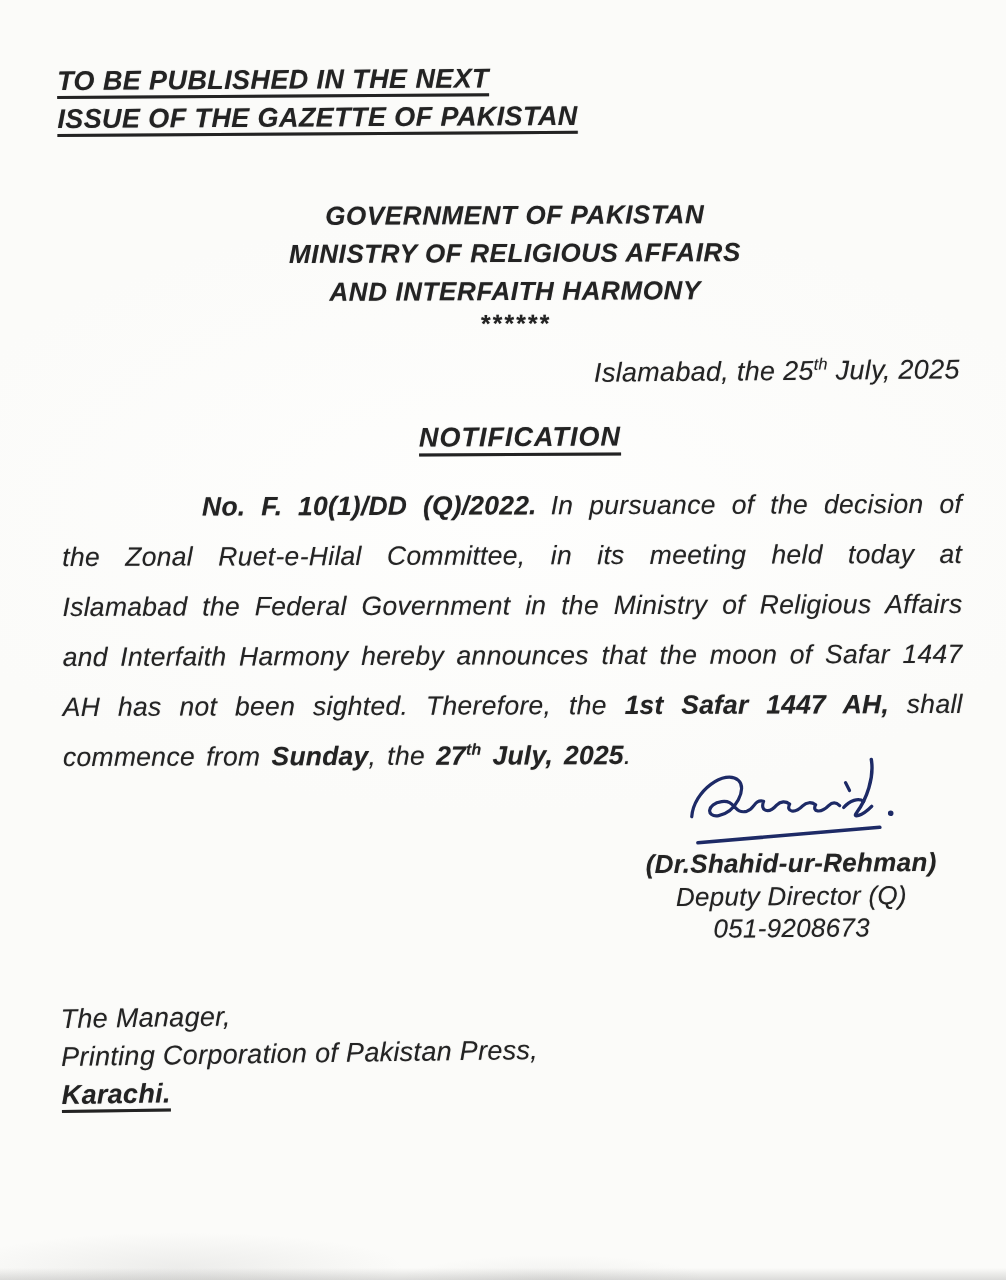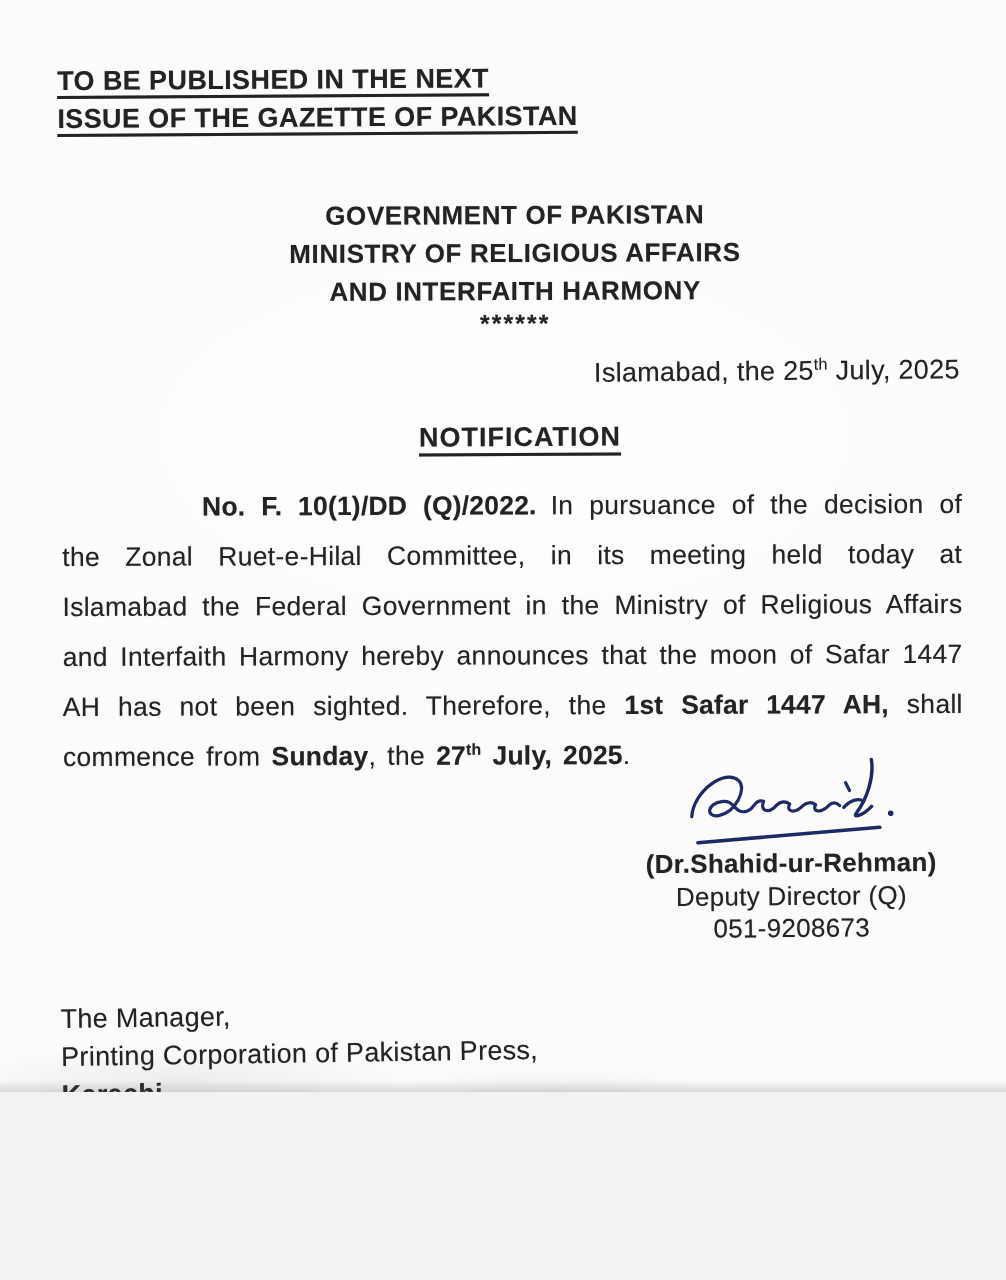--- a/index.html
+++ b/index.html
@@ -7,27 +7,28 @@
   html, body { width: 1006px; height: 1280px; overflow: hidden; }
 
   body {
     background: #f2f2f0;
     font-family: "Liberation Sans", sans-serif;
   }
 
   .page {
     position: relative;
     width: 1006px;
-    height: 1092px;
+    height: 1280px;
     background:
       radial-gradient(ellipse 320px 50px at 18% 99%, rgba(110,110,110,0.10), transparent 70%),
       radial-gradient(ellipse 220px 36px at 55% 100%, rgba(110,110,110,0.08), transparent 70%),
       radial-gradient(ellipse 600px 300px at 50% 40%, #fefefd, #fbfbf9);
     color: #232323;
     overflow: hidden;
+    font-style: italic;
   }
 
   
   .page::after {
     content: '';
     position: absolute;
     left: 0; right: 0; bottom: 0;
     height: 12px;
     background: linear-gradient(to bottom, rgba(0,0,0,0), rgba(90,90,90,0.20));
     pointer-events: none;

